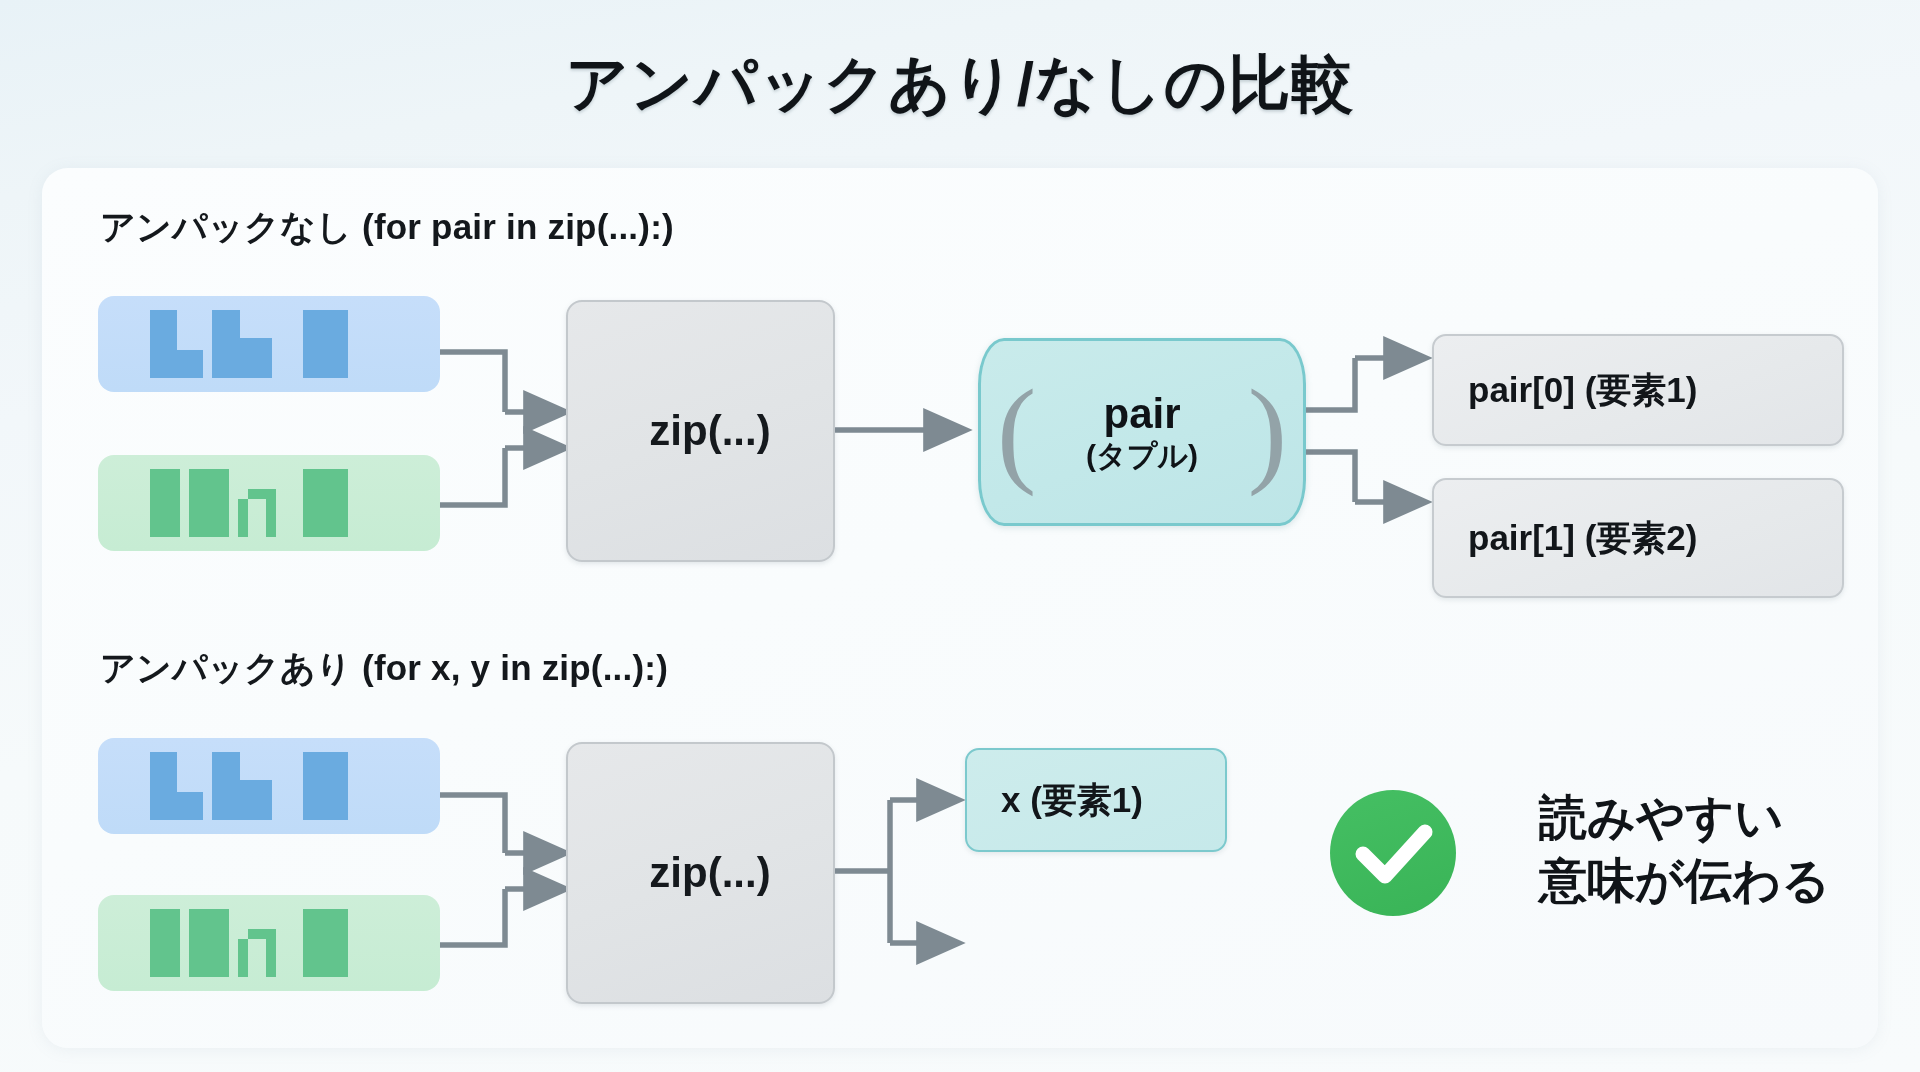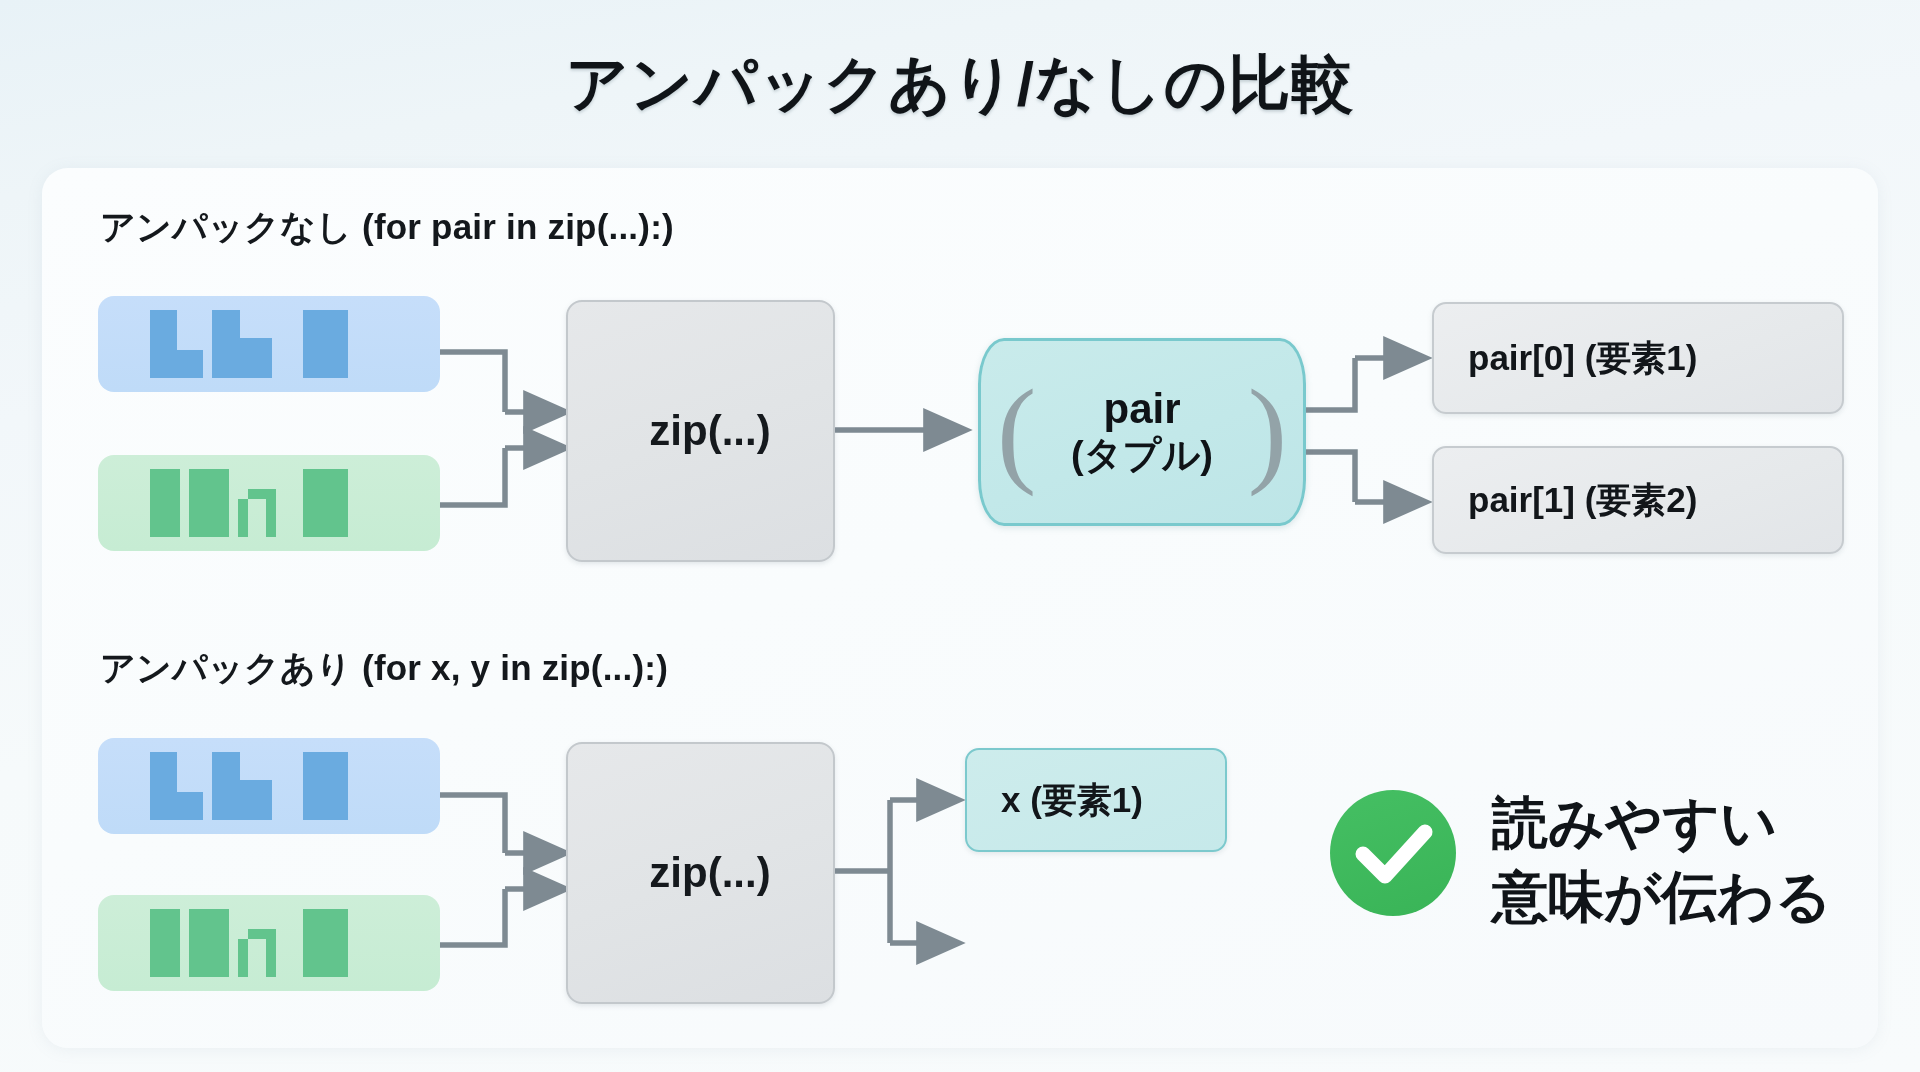--- a/index.html
+++ b/index.html
@@ -61,42 +61,42 @@
     font-size:118px;color:#93a3a8;font-weight:400;line-height:1;
     font-family:"Liberation Serif","DejaVu Serif",serif;
   }
   .tuple .paren.l{left:16px;}
   .tuple .paren.r{right:16px;}
   .tuple .tuple-txt{
     position:absolute;left:0;right:0;top:50%;transform:translateY(-50%);
     text-align:center;color:#0f1317;
   }
   .tuple .t1{font-size:42px;font-weight:700;line-height:1.14;}
-  .tuple .t2{font-size:38px;font-weight:700;line-height:1.2;}
+  .tuple .t2{font-size:30px;font-weight:700;line-height:1.2;}
 
   
   .rbox{
     position:absolute;border-radius:14px;
     display:flex;align-items:center;
     font-size:35px;font-weight:700;color:#12161a;
     padding-left:34px;box-sizing:border-box;
     box-shadow:0 2px 5px rgba(120,135,145,.17);
   }
-  .rbox.grey{background:linear-gradient(160deg,#eceef0 0%,#e6e9eb 60%,#e2e5e8 100%);border:2.5px solid #c6cbcf;}
+  .rbox.grey{background:linear-gradient(160deg,#eceef0 0%,#e6e9eb 60%,#e2e5e8 100%);border:2.5px solid #c6cbcf;margin-top:32px;}
   .rbox.cyan{background:linear-gradient(160deg,#cdecec 0%,#c6e9ea 100%);border:2.5px solid #7cc9cd;}
   .rbox.grn{background:linear-gradient(160deg,#cfeeda 0%,#c8ebd4 100%);border:2.5px solid #7fcb9c;}
 
   
   .check-circle{
     position:absolute;border-radius:50%;
     background:linear-gradient(160deg,#45bf63 0%,#39b457 100%);
   }
   .note{
-    position:absolute;font-size:56px;font-weight:700;color:#101418;
-    line-height:1.32;white-space:nowrap;
+    position:absolute;font-size:48px;font-weight:700;color:#101418;
+    line-height:1.32;white-space:nowrap;margin-left:47px;
   }
 
   svg.wires{position:absolute;left:0;top:0;width:1920px;height:1072px;pointer-events:none;}
 </style>
 </head>
 <body>
 
 <div id="stage">
 
   <div class="title">アンパックあり/なしの比較</div>
@@ -164,21 +164,21 @@
   <div class="tuple" style="left:978px;top:338px;width:322px;height:182px;">
     <span class="paren l">(</span>
     <span class="paren r">)</span>
     <div class="tuple-txt">
       <div class="t1">pair</div>
       <div class="t2">(タプル)</div>
     </div>
   </div>
 
   <div class="rbox grey" style="left:1432px;top:302px;width:412px;height:112px;">pair[0] (要素1)</div>
-  <div class="rbox grey" style="left:1432px;top:446px;width:412px;height:108px;">pair[1] (要素2)</div>
+  <div class="rbox grey" style="left:1432px;top:446px;width:412px;height:120px;">pair[1] (要素2)</div>
 
   <div class="section-head" style="left:100px;top:645px;">アンパックあり (for x, y in zip(...):)</div>
 
   <div class="pill blue" style="left:98px;top:738px;width:342px;height:96px;">
     <div class="bars">
       <div class="bar" style="left:52px;bottom:14px;width:27px;height:68px;"></div>
       <div class="bar" style="left:79px;bottom:14px;width:26px;height:28px;"></div>
       <div class="bar" style="left:114px;bottom:14px;width:28px;height:68px;"></div>
       <div class="bar" style="left:142px;bottom:14px;width:32px;height:40px;"></div>
       <div class="bar" style="left:205px;bottom:14px;width:45px;height:68px;"></div>

